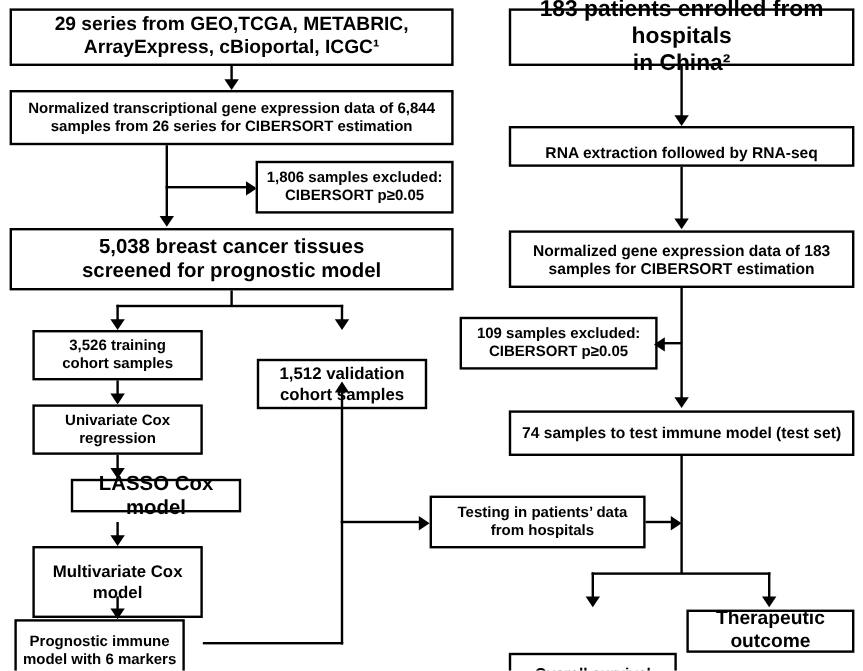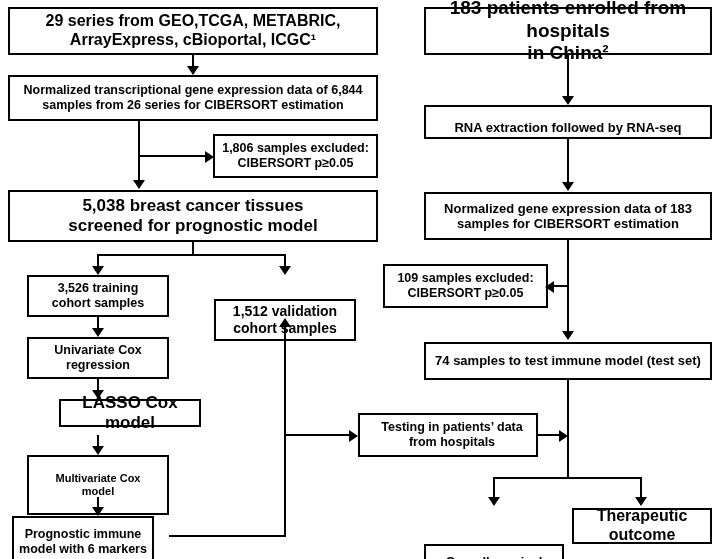--- a/index.html
+++ b/index.html
@@ -129,21 +129,21 @@
   <div class="arrow-line" style="left:97px; top:379px; width:2px; height:12px;"></div>
   <div class="arrow-head-down" style="left:92px; top:390px;"></div>
 
   <div class="node" style="left:27px; top:399px; width:142px; height:28px; font-size:17px;margin-left:32px;">
     <span>LASSO Cox model</span>
   </div>
 
   <div class="arrow-line" style="left:97px; top:435px; width:2px; height:12px;"></div>
   <div class="arrow-head-down" style="left:92px; top:446px;"></div>
 
-  <div class="node" style="left:27px; top:455px; width:142px; height:60px; font-size:11px;">
+  <div class="node" style="left:27px; top:455px; width:142px; height:60px; font-size:14px;">
     <span>Multivariate Cox
 model</span>
   </div>
 
   <div class="arrow-line" style="left:97px; top:497px; width:2px; height:11px;"></div>
   <div class="arrow-head-down" style="left:92px; top:507px;"></div>
 
   <div class="node" style="left:12px; top:516px; width:142px; height:52px; font-size:12.5px;">
     <span>Prognostic immune
 model with 6 markers</span>

